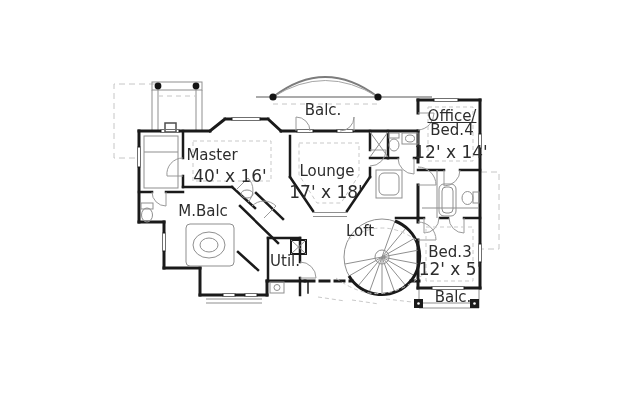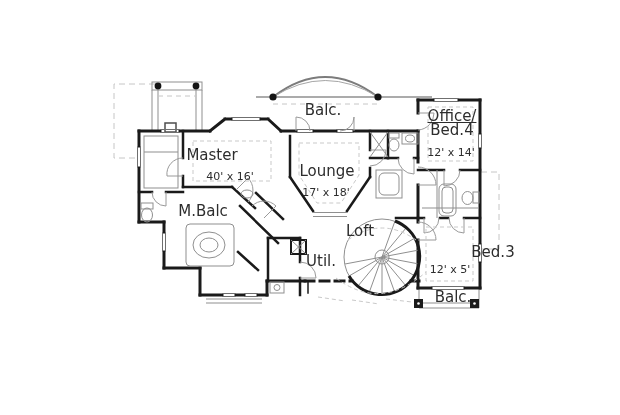--- a/index.html
+++ b/index.html
@@ -2,21 +2,21 @@
 <html><head>
 <meta charset="utf-8">
 <style>
   html,body{margin:0;padding:0;background:#ffffff;}
   .stage{position:relative;width:620px;height:415px;background:#ffffff;overflow:hidden;
          font-family:"DejaVu Sans","Liberation Sans",sans-serif;}
   .plan-svg{position:absolute;left:0;top:0;}
   .lbl{position:absolute;transform:translate(-50%,-50%);color:#2d2d2d;white-space:nowrap;
        font-family:"DejaVu Sans","Liberation Sans",sans-serif;}
   .room{font-size:15px;}
-  .dims{font-size:11px;}
+  .dims{font-size:17px;}
 </style>
 </head>
 <body>
 
 <div class="stage">
 
   <svg class="plan-svg" width="620" height="415" viewBox="0 0 620 415">
 
     <g stroke="#c6c6c6" stroke-width="1" fill="none" stroke-dasharray="6 4">
       <path d="M155,84 L114,84 L114,158 L139,158"></path>
@@ -197,21 +197,21 @@
 
   <div class="lbl room" style="left:327px;top:171px;text-align:center;">Lounge</div>
   <div class="lbl dims" style="left:326px;top:192px;">17' x 18'</div>
 
   <div class="lbl room" style="left:452px;top:116px;text-decoration:underline;">Office/</div>
   <div class="lbl room" style="left:452px;top:130px;">Bed.4</div>
   <div class="lbl dims" style="left:451px;top:152px;">12' x 14'</div>
 
   <div class="lbl room" style="left:203px;top:211px;">M.Balc</div>
 
-  <div class="lbl room" style="left:285px;top:261px;margin-left:36px;">Util.</div>
+  <div class="lbl room" style="left:285px;top:261px;">Util.</div>
 
   <div class="lbl room" style="left:360px;top:231px;">Loft</div>
 
-  <div class="lbl room" style="left:450px;top:252px;margin-left:43px;">Bed.3</div>
+  <div class="lbl room" style="left:450px;top:252px;">Bed.3</div>
   <div class="lbl dims" style="left:450px;top:269px;">12' x 5'</div>
 
   <div class="lbl room" style="left:453px;top:297px;">Balc.</div>
 </div>
 
 </body></html>

